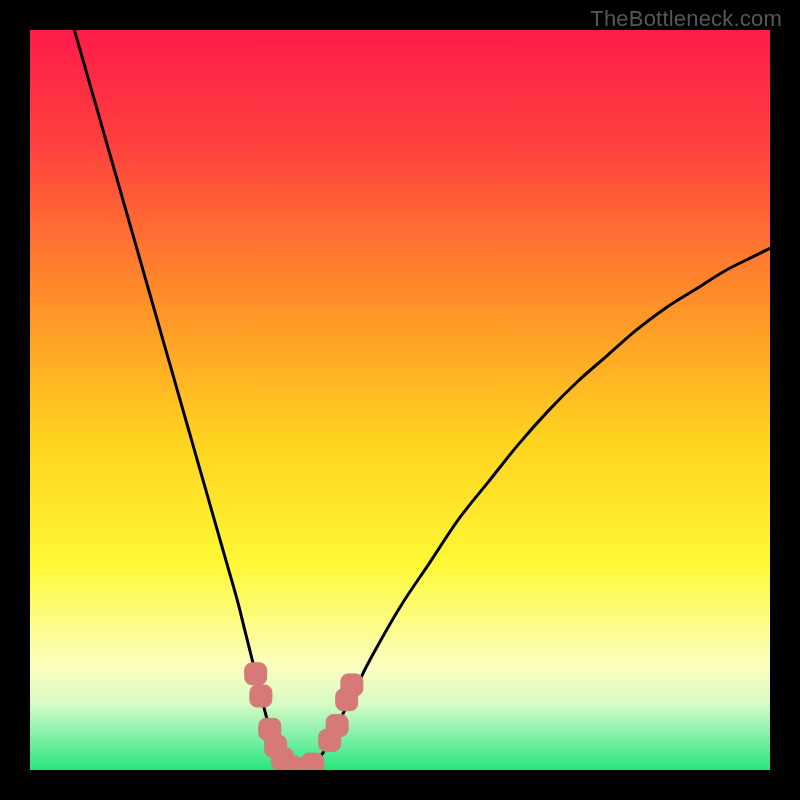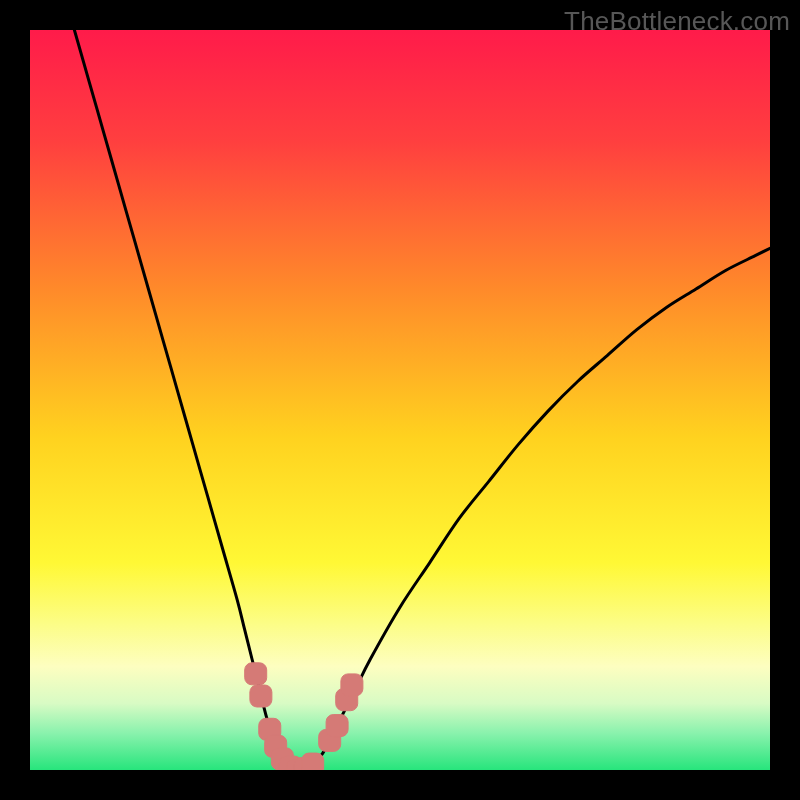--- a/index.html
+++ b/index.html
@@ -29,23 +29,23 @@
   .gradient {
     position: absolute;
     left: 0;
     top: 0;
     width: 100%;
     height: 100%;
   }
   .watermark {
     position: absolute;
     top: 6px;
-    right: 10px;
+    right: 18px;
     font-family: Arial, Helvetica, sans-serif;
-    font-size: 26px;
+    font-size: 22px;
     color: #575757;
     letter-spacing: 0.2px;
     user-select: none;
   }
   svg {
     position: absolute;
     left: 0;
     top: 0;
   }
 </style>

